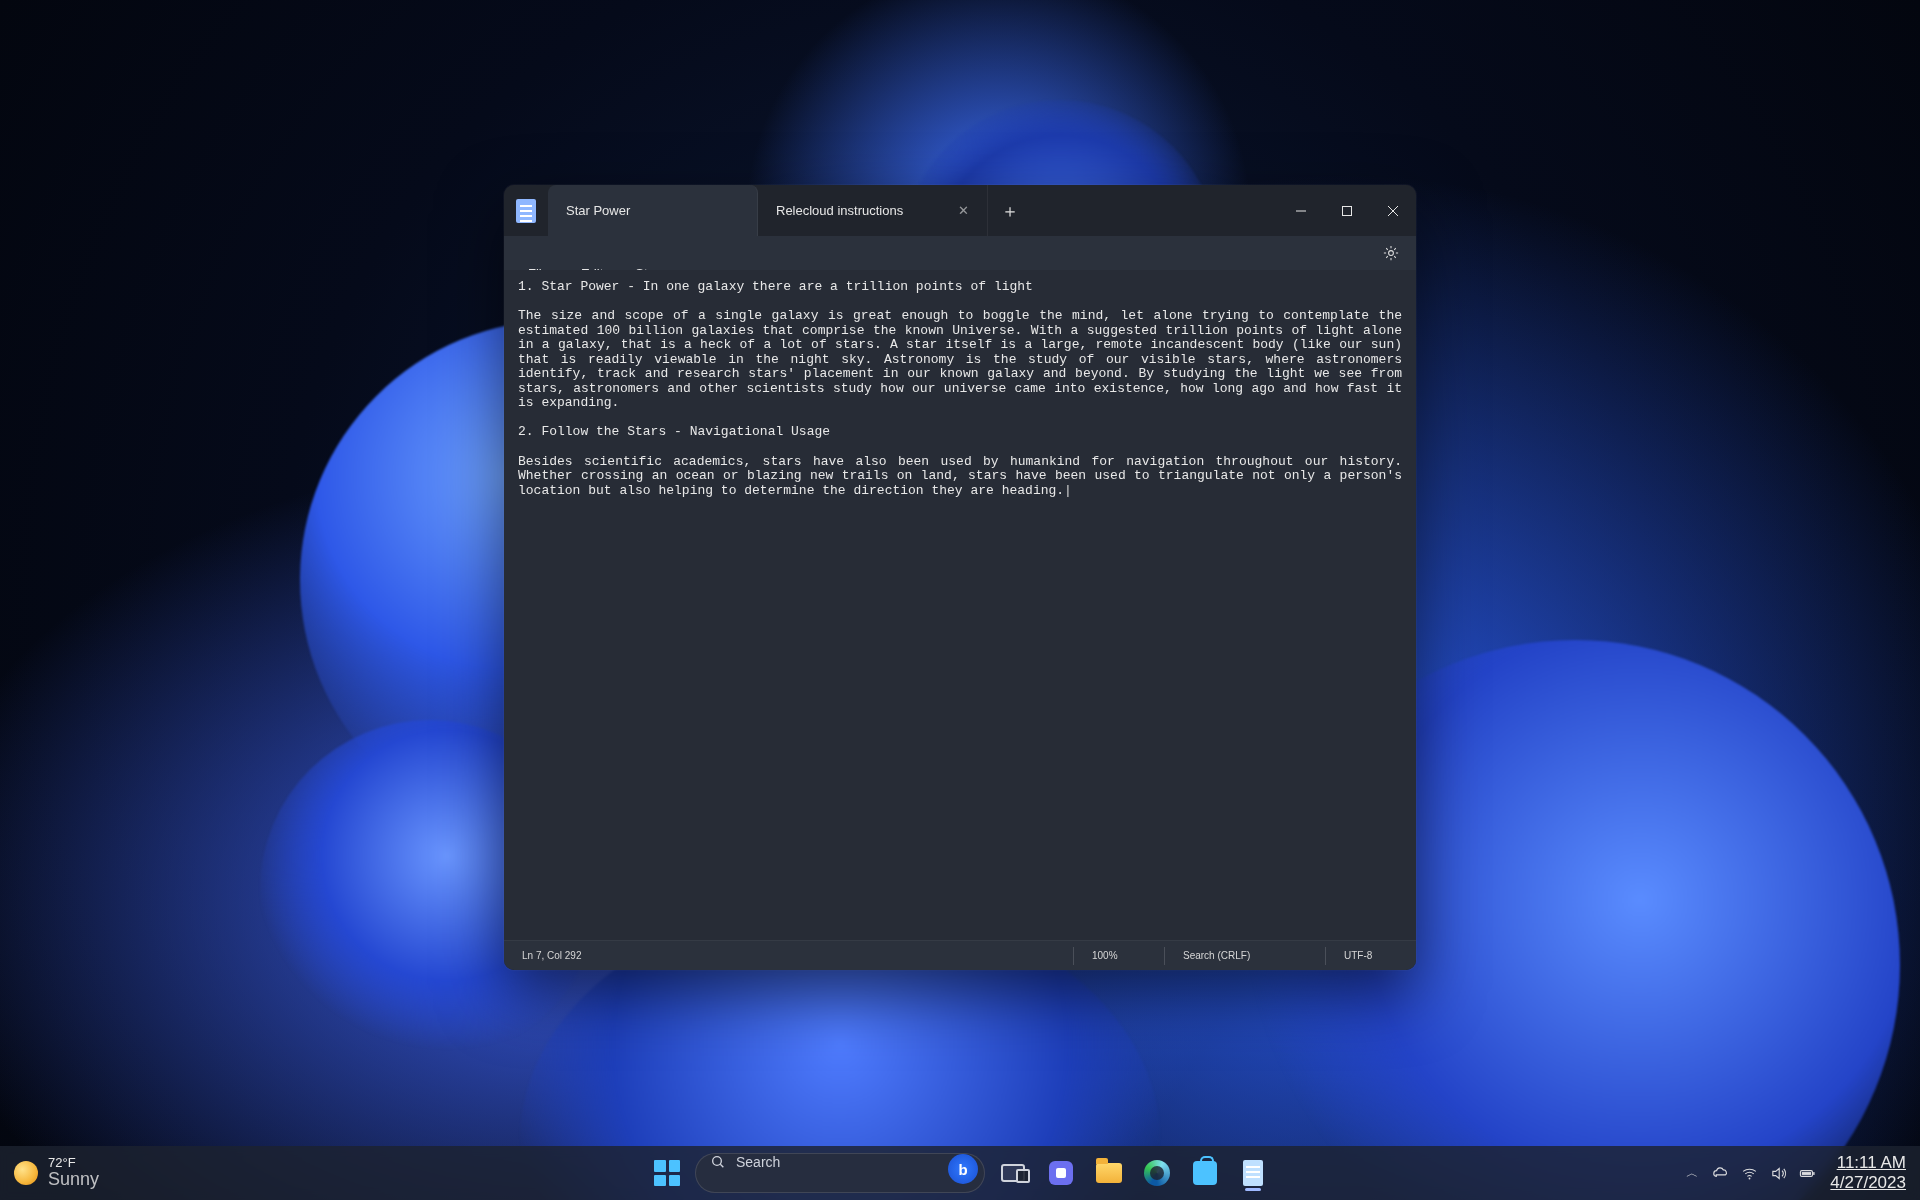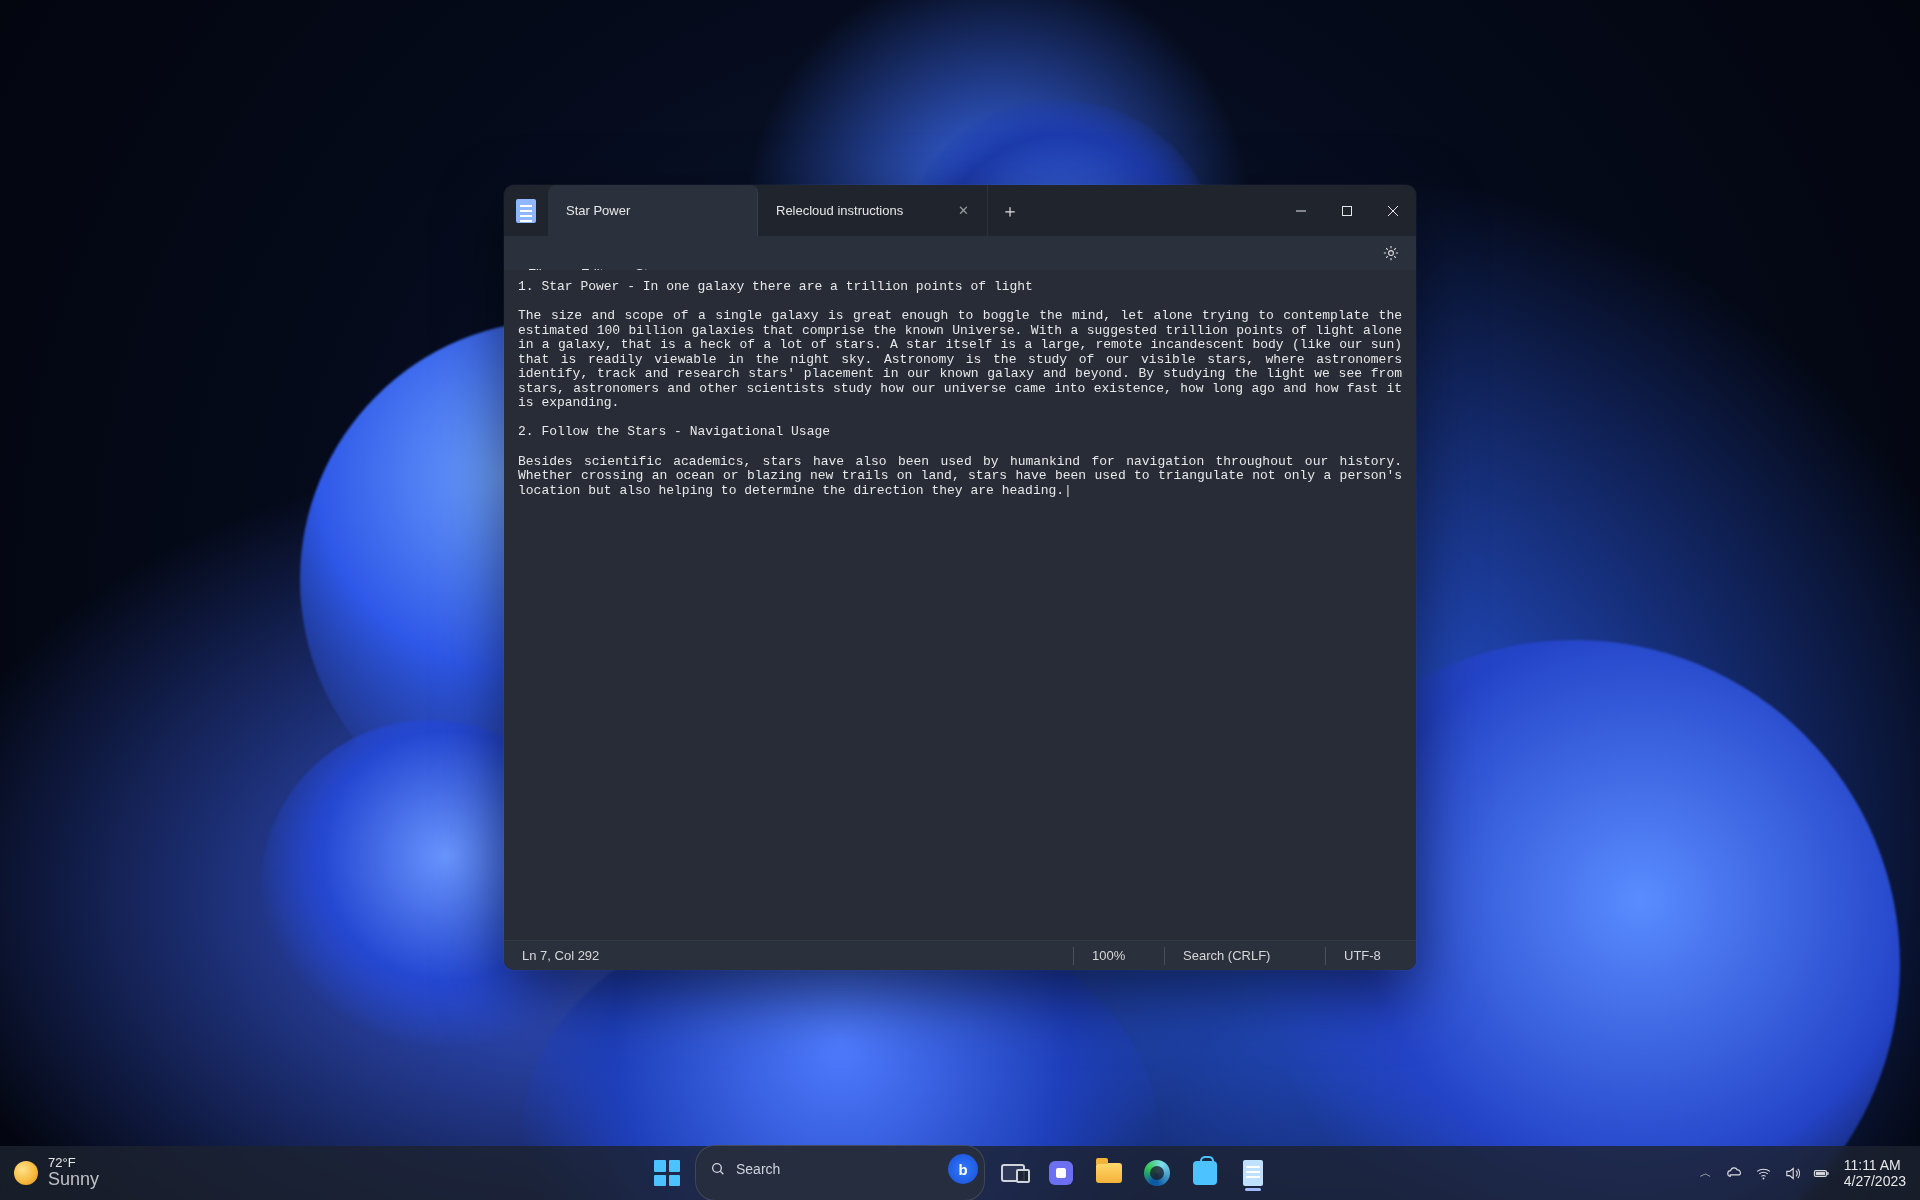--- a/index.html
+++ b/index.html
@@ -100,21 +100,21 @@
     overflow:auto;
     text-align: justify;
   }
   .editor .caret::after { content:"|"; color:#d9d9d9; }
 
   
   .statusbar {
     height:30px;
     background:#2b313c;
     display:flex; align-items:center;
-    font-size:13px; color:#d7d7d7;
+    font-size:10px; color:#d7d7d7;
     border-top:1px solid rgba(255,255,255,.05);
   }
   .statusbar .cell { padding:0 18px; height:100%; display:flex; align-items:center; }
   .statusbar .sep  { width:1px; height:18px; background:rgba(255,255,255,.15); }
   .statusbar .grow { flex:1; }
 
   
   .taskbar {
     position:absolute; left:0; right:0; bottom:0; height:54px;
     background: rgba(28,34,48,.82);
@@ -133,25 +133,25 @@
 
   .tb-center { position:absolute; left:50%; transform:translateX(-50%); display:flex; align-items:center; gap:8px; }
   .tb-icon { width:40px; height:40px; display:flex; align-items:center; justify-content:center; border-radius:6px; position:relative; }
   .tb-icon.active::after { content:""; position:absolute; bottom:2px; left:50%; transform:translateX(-50%);
     width:16px; height:3px; border-radius:2px; background:#9fb9ff; }
 
   .start-logo { width:26px; height:26px; display:grid; grid-template-columns:1fr 1fr; grid-template-rows:1fr 1fr; gap:3px; }
   .start-logo span { background:#4cc2ff; border-radius:1px; }
 
   .search-pill {
-    height:56px; width:290px;
+    height:40px; width:290px;
     background: rgba(40,46,62,.92);
     border:1px solid rgba(255,255,255,.12);
     border-radius:20px;
-    display:flex; align-items:center; gap:10px;
+    display:flex; gap:10px;
     padding:0 6px 8px 14px;
     color:#cfd3dc;
   }
   .search-pill .mag { width:16px; height:16px; }
   .search-pill .txt { flex:1; font-size:14px; }
   .search-pill .bing {
     width:30px; height:30px; border-radius:50%;
     background: radial-gradient(circle at 50% 50%, #2f78ff, #1a4fd1);
     display:flex; align-items:center; justify-content:center;
     color:#fff; font-weight:bold; font-size:15px;
@@ -169,21 +169,21 @@
   .taskview-ic::after { content:""; position:absolute; right:-7px; top:3px; width:10px; height:10px; border:2px solid #cfd3dc; border-radius:2px; background:rgba(28,34,48,.9);}
   .chat-ic { width:24px; height:24px; border-radius:6px; background:#6c6ff0; display:flex; align-items:center; justify-content:center;}
   .chat-ic::after { content:""; width:10px; height:10px; background:#fff; border-radius:2px;}
   .np-ic { width:20px; height:26px; background:#bfe0ff; border-radius:2px; position:relative;}
   .np-ic::before { content:""; position:absolute; left:3px; right:3px; top:6px; height:2px; background:#fff; box-shadow:0 5px 0 #fff, 0 10px 0 #fff;}
 
   .tb-right { margin-left:auto; display:flex; align-items:center; gap:14px; }
   .tray { display:flex; align-items:center; gap:12px; opacity:.95; }
   .tray svg { width:17px; height:17px; stroke:#e6e6e6; fill:none; stroke-width:1.6; }
   .chev { font-size:12px; opacity:.85; }
-  .clock { text-align:left; line-height:1.15; font-size:14px; }
+  .clock { text-align:right; line-height:1.15; font-size:17px;text-decoration:underline; }
 
 </style>
 </head>
 <body>
 
 <div class="desktop">
   <div class="bloom">
     <div class="petal p4"></div>
     <div class="petal p1"></div>
     <div class="petal p5"></div>

